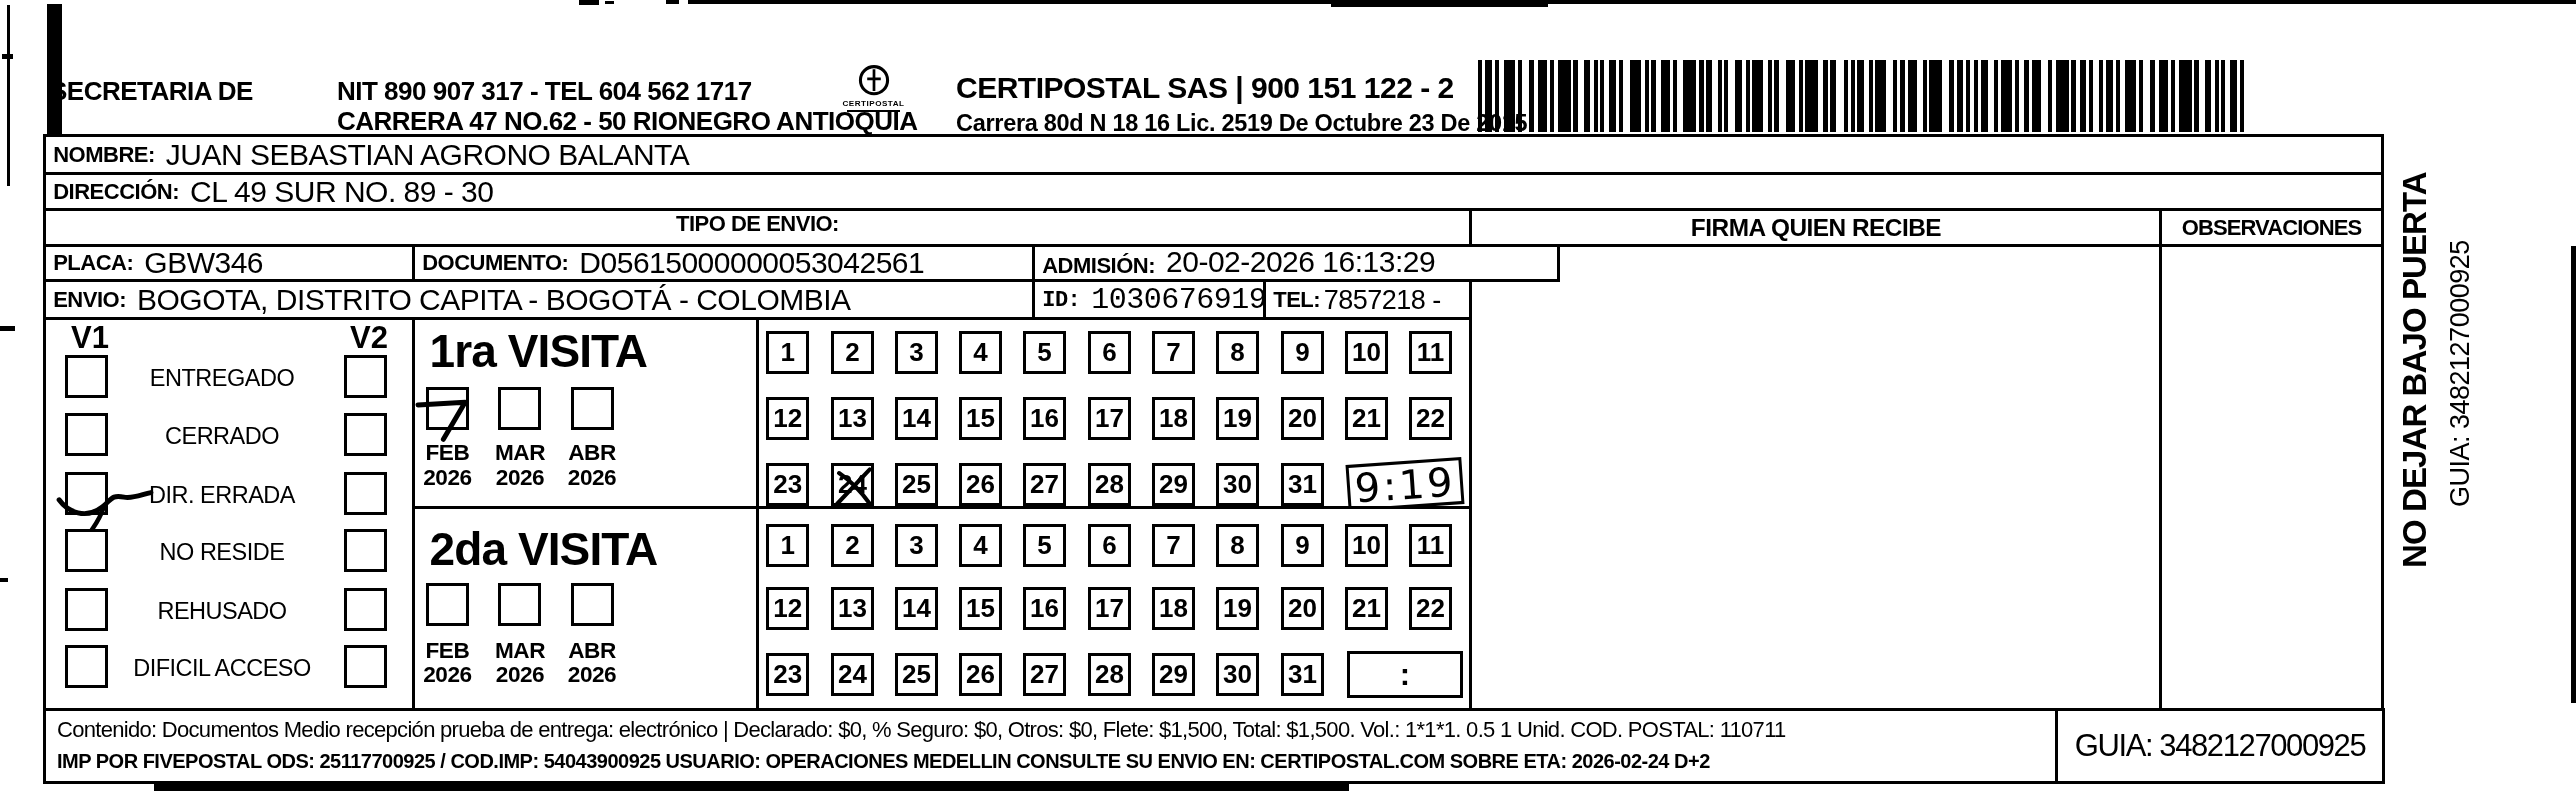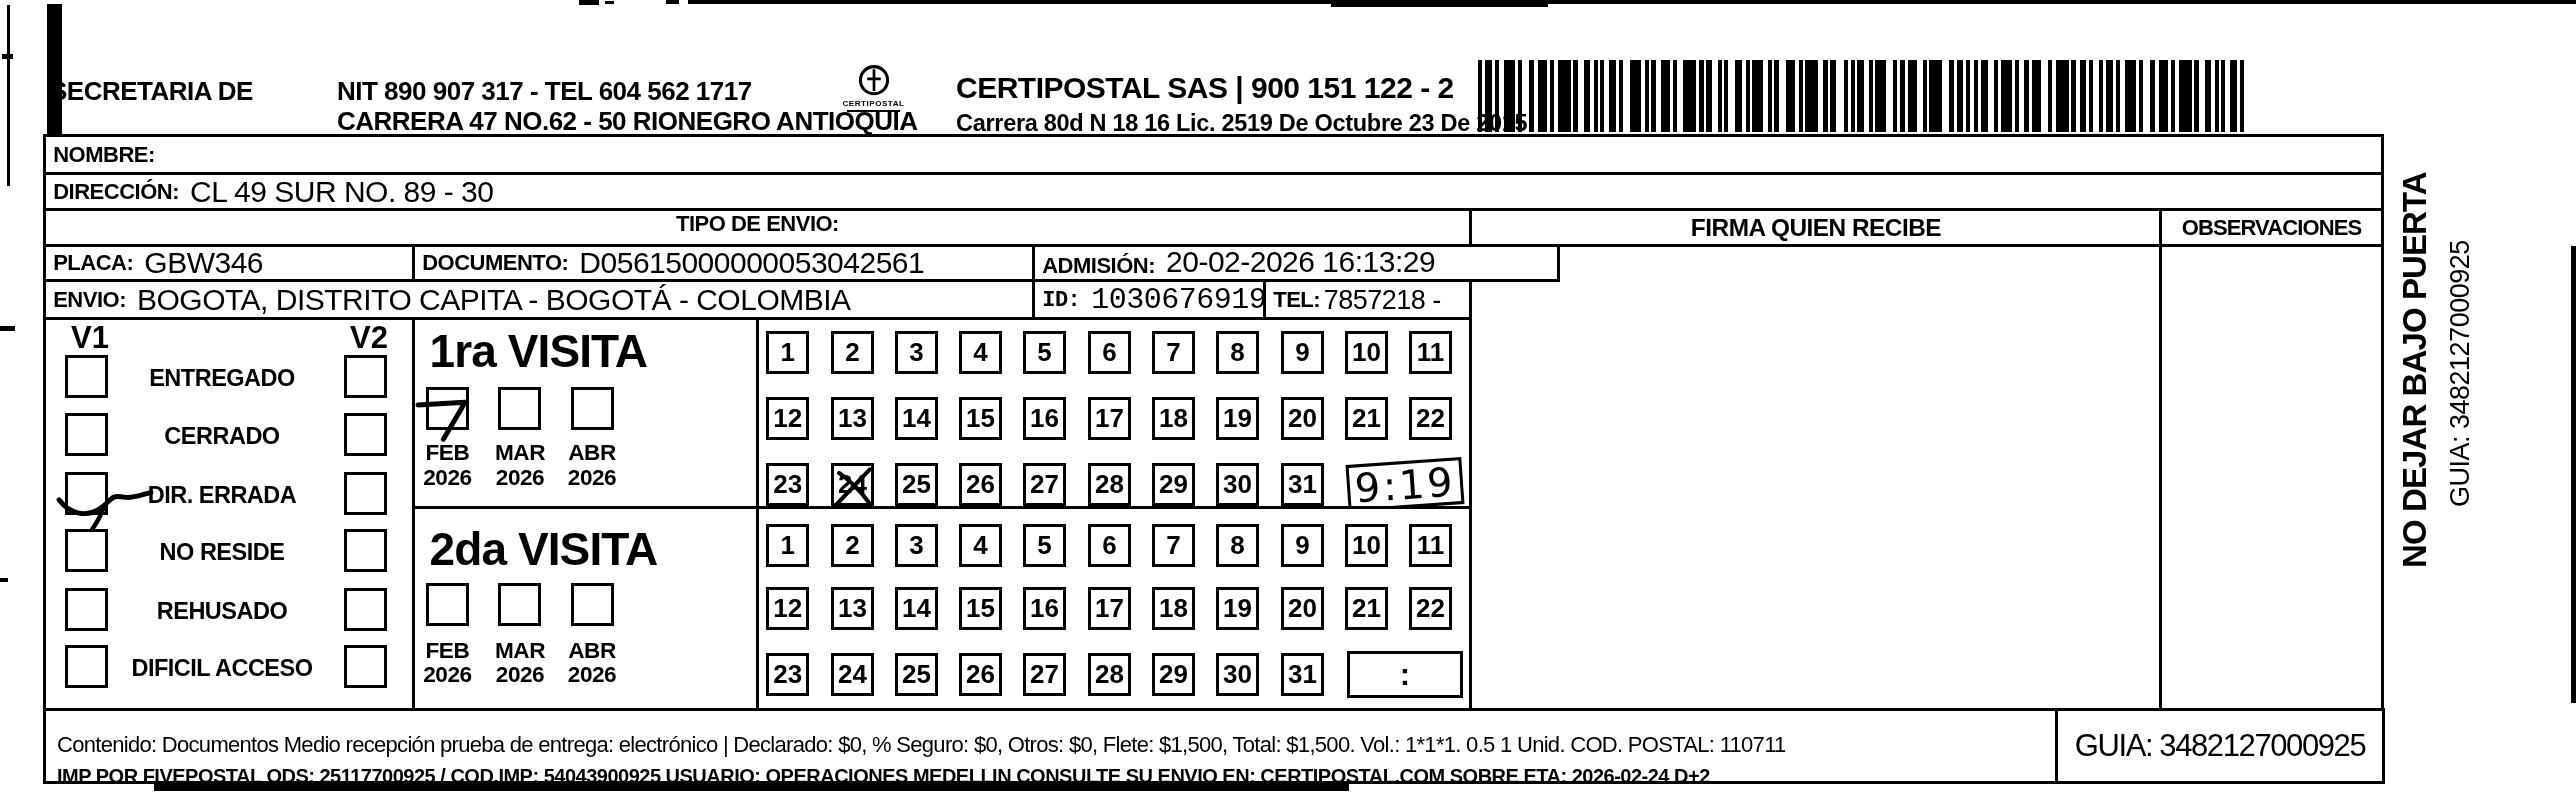--- a/index.html
+++ b/index.html
@@ -16,21 +16,21 @@
   .htxt{font-weight:700;line-height:30px;font-size:26px;letter-spacing:-0.5px;white-space:nowrap;}
   .company1{font-weight:700;font-size:30px;letter-spacing:-0.5px;white-space:nowrap;}
   .company2{font-weight:700;font-size:23.5px;margin-top:4.5px;letter-spacing:-0.3px;white-space:nowrap;}
   .logo{display:flex;flex-direction:column;align-items:center;width:63px;}
   .logo-name{font-size:8.1px;font-weight:700;letter-spacing:0.5px;margin-top:-1.8px;}
   .logo-rule{width:53px;height:1.8px;background:#000;margin-top:1.8px;}
   .barcode{position:absolute;left:1478px;top:60px;width:777px;height:72px;}
   .bar{position:absolute;top:0;height:100%;background:#000;}
   .cbox{position:absolute;width:43px;height:43px;border:3.6px solid #000;box-sizing:border-box;background:#fff;}
   .opt-row{position:absolute;left:0;width:100%;height:43px;}
-  .opt-label{position:absolute;left:63px;width:226px;text-align:center;top:10px;font-size:23.5px;font-weight:700;letter-spacing:-0.5px;white-space:nowrap;}
+  .opt-label{position:absolute;left:63px;width:226px;text-align:center;top:10px;font-size:23.5px;font-weight:400;letter-spacing:-0.5px;white-space:nowrap;}
   .vcol{position:absolute;top:0;font-size:31px;font-weight:700;}
   .vtitle{position:absolute;left:14.5px;font-size:46px;font-weight:700;letter-spacing:-0.9px;white-space:nowrap;}
   .mbox{position:absolute;width:43px;height:43px;border:3.6px solid #000;box-sizing:border-box;}
   .mlab{position:absolute;width:72px;text-align:center;font-size:22.6px;font-weight:700;letter-spacing:-0.5px;}
   .day-row{position:absolute;left:0;width:100%;height:43px;}
   .daybox{position:absolute;top:0;width:43px;height:43px;border:3.6px solid #000;box-sizing:border-box;display:flex;align-items:center;justify-content:center;font-size:26px;font-weight:700;}
   .timebox{position:absolute;top:-1.8px;width:116px;height:47px;border:3.6px solid #000;box-sizing:border-box;display:flex;align-items:center;justify-content:center;font-size:31px;font-weight:700;}
   .hand-time{font-size:40px;font-weight:400;font-family:"DejaVu Sans",sans-serif;transform:rotate(-4deg);letter-spacing:2.7px;}
   .foot1{font-size:22px;font-weight:400;letter-spacing:-0.7px;white-space:nowrap;}
   .foot2{font-size:20px;font-weight:700;letter-spacing:-0.5px;margin-top:7.2px;white-space:nowrap;}
@@ -150,20 +150,21 @@
       <div class="bar" style="left: 716px; width: 4.5px;"></div>
       <div class="bar" style="left: 727px; width: 6.3px;"></div>
       <div class="bar" style="left: 737px; width: 3.6px;"></div>
       <div class="bar" style="left: 743px; width: 3.6px;"></div>
       <div class="bar" style="left: 752px; width: 7.2px;"></div>
       <div class="bar" style="left: 762px; width: 3.6px;"></div>
     </div>
 
   <div class="cell lv" style="left:43px;top:134px;width:2341px;height:42px;text-align:center;">
     <span class="lbl">NOMBRE:</span>
+    <span class="val">JUAN SEBASTIAN AGRONO BALANTA</span>
   </div>
   <div class="cell lv" style="left:43px;top:172px;width:2341px;height:40px;">
     <span class="lbl">DIRECCIÓN:</span>
     <span class="val">CL 49 SUR NO. 89 - 30</span>
   </div>
   <div class="cell lv" style="left:43px;top:208px;width:1429px;height:40px;flex-direction:column;">
     <span class="lbl">TIPO DE ENVIO:</span>
     <span class="val">PROPIETARIO PERSONA</span>
   </div>
 
@@ -349,21 +350,21 @@
         <div class="daybox" style="left: 200px;">26</div>
         <div class="daybox" style="left: 264px;">27</div>
         <div class="daybox" style="left: 329px;">28</div>
         <div class="daybox" style="left: 393px;">29</div>
         <div class="daybox" style="left: 457px;">30</div>
         <div class="daybox" style="left: 522px;">31</div>
         <div class="timebox" style="left: 588px;">:</div>
       </div>
     </div>
 
-  <div class="cell" style="left:43px;top:708px;width:2016px;height:76px;padding:21px 11px;">
+  <div class="cell" style="left:43px;top:708px;width:2016px;height:76px;padding:6px 11px;">
     <div class="foot1">Contenido: Documentos Medio recepción prueba de entrega: electrónico | Declarado: $0, % Seguro: $0, Otros: $0, Flete: $1,500, Total: $1,500. Vol.: 1*1*1. 0.5  1 Unid. COD. POSTAL: 110711</div>
     <div class="foot2">IMP POR FIVEPOSTAL ODS: 25117700925 / COD.IMP: 54043900925 USUARIO: OPERACIONES MEDELLIN CONSULTE SU ENVIO EN: CERTIPOSTAL.COM SOBRE ETA: 2026-02-24 D+2</div>
   </div>
   <div class="cell guia-cell" style="left:2055px;top:708px;width:330px;height:76px;">
     <span>GUIA: 3482127000925</span>
   </div>
 
   <div class="vtext vwarn" style="left:2396px;top:165px;height:403px;">NO DEJAR BAJO PUERTA</div>
   <div class="vtext vguia" style="left:2445px;top:206px;height:301px;">GUIA: 3482127000925</div>
 

